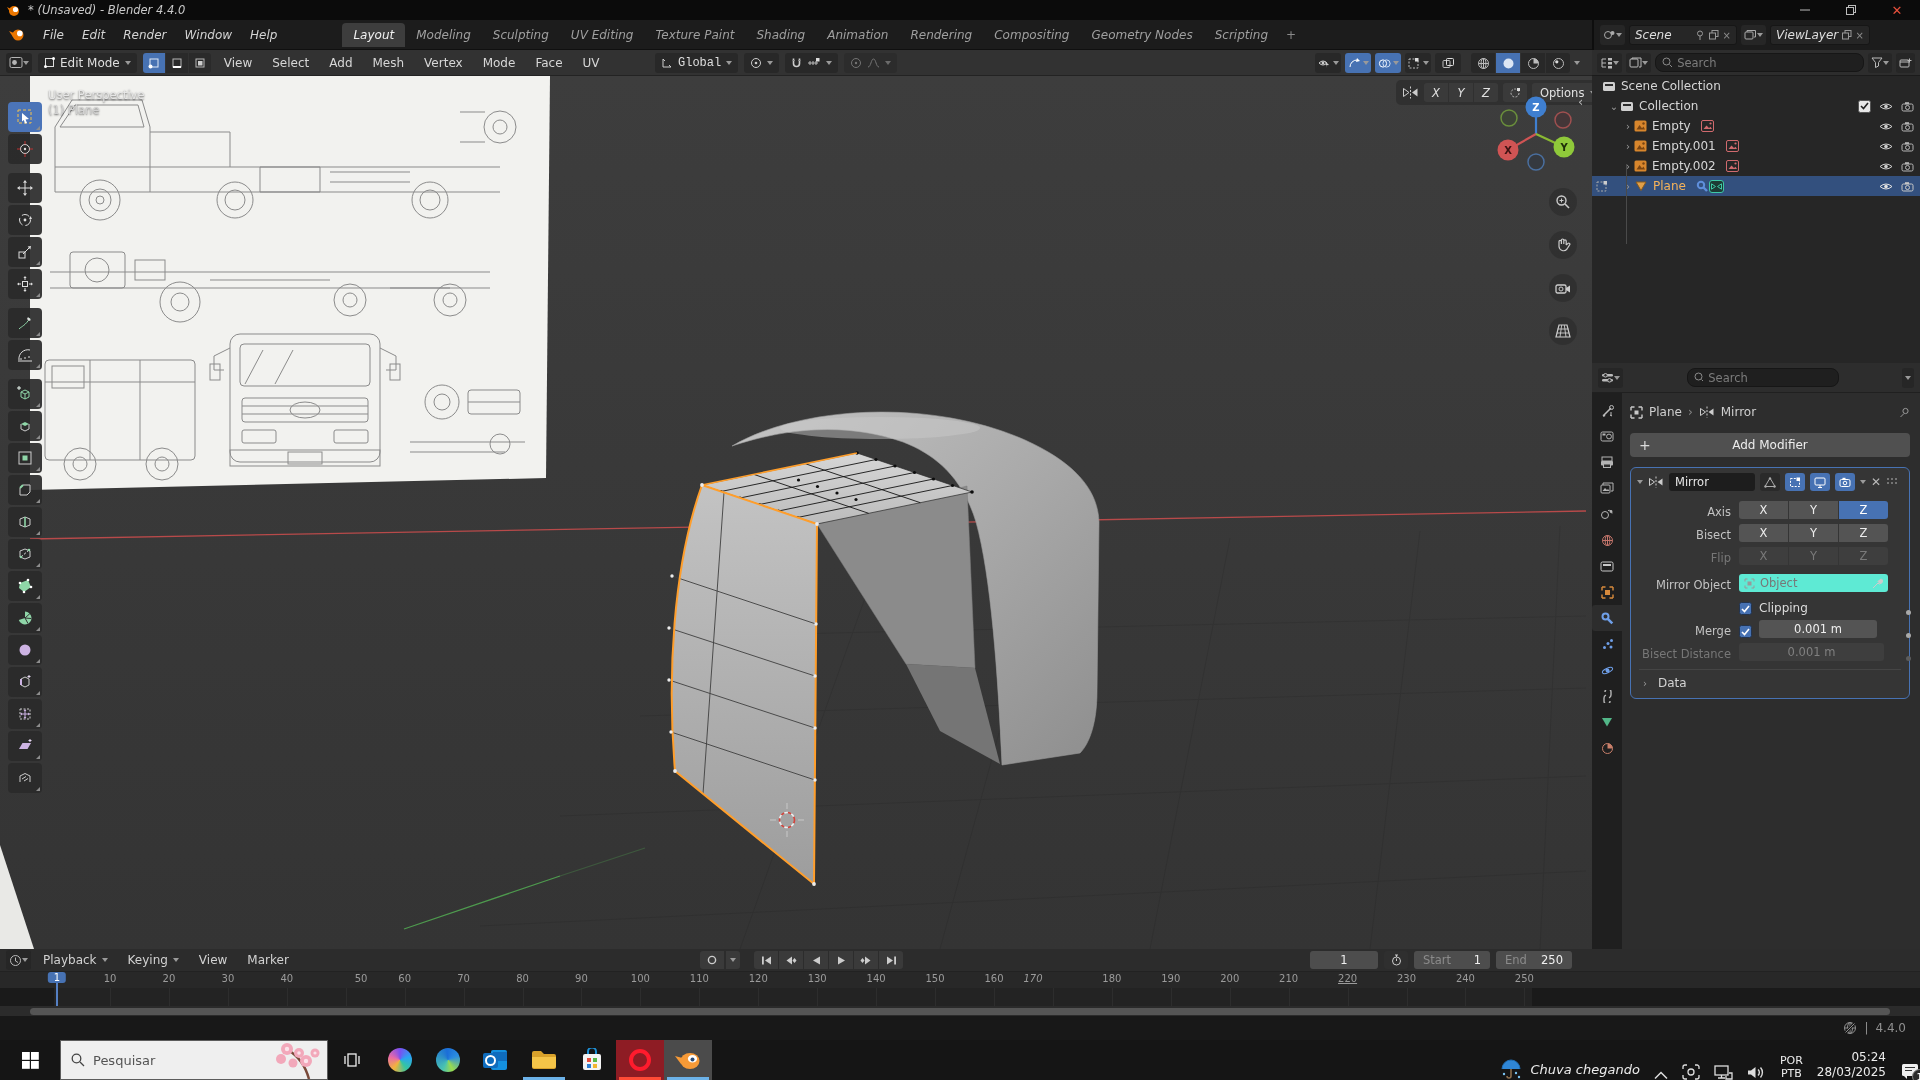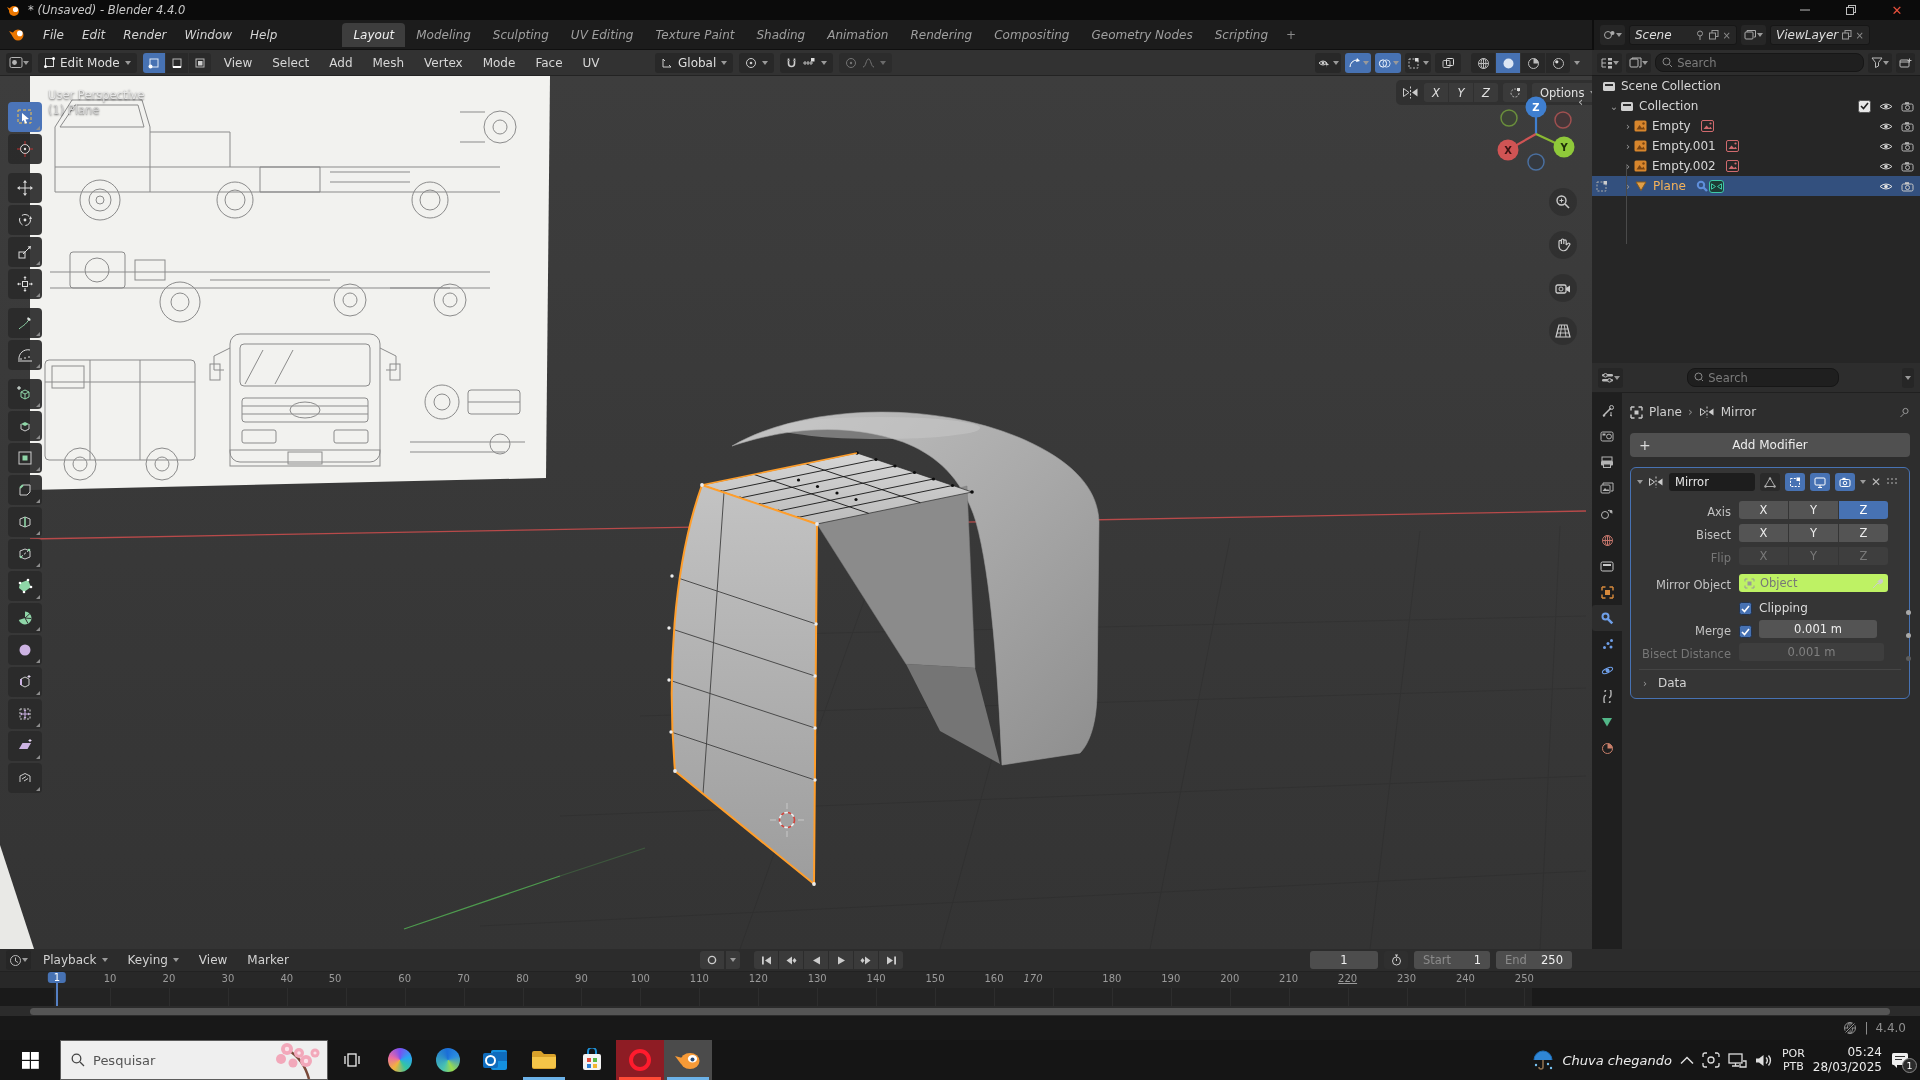--- a/index.html
+++ b/index.html
@@ -32,21 +32,21 @@
 
   
   #toolheader { left:0; top:50px; width:1592px; height:26px; background:#323232; border-bottom:1px solid #232323;
     display:flex; align-items:center; padding:0 6px; gap:6px; }
   .hdr-btn { height:20px; background:#282828; border-radius:3px; display:flex; align-items:center; padding:0 6px; gap:5px; color:#dfdfdf; }
   .mode-seg { display:flex; gap:1px; }
   .seg { width:22px; height:20px; background:#2a2a2a; display:flex; align-items:center; justify-content:center; }
   .seg.first { border-radius:3px 0 0 3px; } .seg.last { border-radius:0 3px 3px 0; }
   .seg.on { background:#4772b3; }
   .hmenu { padding:4px 7px; color:#d7d7d7; }
-  #hdr-center { position:absolute; left:655px; top:53px; display:flex; gap:6px; align-items:center; }
+  #hdr-center { position:absolute; left:655px; top:53px; display:flex; gap:6px; align-items:center;font-family:Liberation Mono, monospace; }
   #hdr-right { position:absolute; right:340px; top:53px; display:flex; gap:4px; align-items:center; }
   .tog { width:26px; height:20px; border-radius:3px; background:#282828; display:flex; align-items:center; justify-content:center; gap:2px; }
   .tog.on { background:#4772b3; }
   .shade-group { display:flex; gap:1px; }
   .shade { width:24px; height:20px; background:#282828; display:flex; align-items:center; justify-content:center; }
   .shade.on { background:#4772b3; }
 
   
   #viewport { left:0; top:76px; width:1592px; height:873px; background:linear-gradient(180deg,#3d3d3d,#343434); overflow:hidden; }
   #vp-label { left:48px; top:12px; color:#e6e6e6; font-size:11.5px; text-shadow:0 1px 2px rgba(0,0,0,.6); line-height:15px; }
@@ -105,21 +105,21 @@
   .mod-tgl { width:20px; height:18px; border-radius:3px; background:#2a2a2a; display:flex; align-items:center; justify-content:center; }
   .mod-tgl.on { background:#4772b3; }
   .mrow { display:flex; align-items:flex-end; height:21px; margin-top:2px; position:relative; }
   .mlabel { width:108px; text-align:right; padding-right:8px; color:#c3c3c3; font-size:11.5px; }
   .mlabel.off { color:#777; }
   .xyz { display:flex; gap:1px; }
   .xyz .cell { width:49px; height:18px; background:#545454; color:#ededed; display:flex; align-items:center; justify-content:center; font-size:11.5px; }
   .xyz .cell.c1 { border-radius:3px 0 0 3px; } .xyz .cell.c3 { border-radius:0 3px 3px 0; }
   .xyz .cell.on { background:#4772b3; color:#fff; }
   .xyz.disabled .cell { background:#3e3e3e; color:#7a7a7a; }
-  .objfield { width:149px; height:18px; background:#bef264; border-radius:3px; display:flex; align-items:center; padding:0 5px; gap:5px; }
+  .objfield { width:149px; height:18px; background:#5eead4; border-radius:3px; display:flex; align-items:center; padding:0 5px; gap:5px; }
   .objfield .ph { color:#777; flex:1; font-size:11.5px; }
   .checkbox { width:13px; height:13px; background:#4772b3; border:1px solid #23344f; border-radius:2.5px; display:flex; align-items:center; justify-content:center; }
   .valfield { width:118px; height:18px; background:#545454; border-radius:3px; color:#f0f0f0; display:flex; align-items:center; justify-content:center; font-size:11.5px; }
   .valfield.off { background:#3e3e3e; color:#808080; }
   .animdot { position:absolute; right:-2px; width:5px; height:5px; border-radius:50%; background:#a9a9a9; }
   .animdot.off { background:#5c5c5c; }
   #mod-data { margin:8px 8px 0 8px; border-top:1px solid #454545; padding-top:6px; color:#d2d2d2; display:flex; gap:7px; align-items:center; }
 
   
   #timeline { left:0; top:949px; width:1920px; height:67px; background:#2b2b2b; }
@@ -146,21 +146,21 @@
   #taskbar { left:0; top:1040px; width:1920px; height:40px; background:#151515; display:flex; align-items:stretch; }
   #start { width:60px; display:flex; align-items:center; justify-content:center; }
   #tb-search { width:268px; background:#efefef; border:1px solid #5c5c5c; display:flex; align-items:center; padding:0 10px; gap:8px; position:relative; }
   #tb-search input { border:none; outline:none; background:transparent; font-family:inherit; font-size:13px; color:#3c3c3c; width:130px; }
   #tb-search input::placeholder { color:#545454; }
   #blossom { position:absolute; right:2px; top:0; width:66px; height:38px; }
   .tb-slot { width:48px; display:flex; align-items:center; justify-content:center; position:relative; }
   .tb-slot .under { position:absolute; bottom:0; left:3px; right:3px; height:3px; background:#6cb2e8; }
   .tb-slot.opera { background:#8e1c24; } .tb-slot.opera .under { background:#ff4b36; }
   .tb-slot.blender { background:#4b4b4b; }
-  #tray { margin-left:auto; display:flex; align-items:center; gap:8px; padding-right:10px; color:#ececec; }
+  #tray { margin-left:auto; display:flex; align-items:flex-end; gap:14px; color:#ececec; }
   #tray .small2 { font-size:11px; line-height:13px; text-align:center; }
   #clockblk { font-size:12px; line-height:15px; text-align:right; }
   .badge { position:absolute; right:-7px; bottom:-4px; width:15px; height:15px; border-radius:50%; background:#2b2b2b; border:1px solid #888; color:#fff; font-size:9.5px; display:flex; align-items:center; justify-content:center; }
 </style>
 </head>
 <body>
 
 <div id="titlebar" class="abs row">
   <svg width="14" height="14" style="margin-left:6px">
       <circle cx="8" cy="8" r="5" fill="#ea7600"></circle>
@@ -1284,21 +1284,21 @@
       </div>
     </div>
   </div>
   <div id="ruler">
       <div id="ruler-ticks">
         <span class="tick cur" style="left: 57px;">1</span>
         <span class="tick" style="left: 110.037px;">10</span>
         <span class="tick" style="left: 168.967px;">20</span>
         <span class="tick" style="left: 227.897px;">30</span>
         <span class="tick" style="left: 286.827px;">40</span>
-        <span class="tick" style="left: 335px;">50</span>
+        <span class="tick" style="left: 361px;">50</span>
         <span class="tick" style="left: 404.687px;">60</span>
         <span class="tick" style="left: 463.617px;">70</span>
         <span class="tick" style="left: 522.547px;">80</span>
         <span class="tick" style="left: 581.477px;">90</span>
         <span class="tick" style="left: 640.407px;">100</span>
         <span class="tick" style="left: 699.337px;">110</span>
         <span class="tick" style="left: 758.267px;">120</span>
         <span class="tick" style="left: 817.197px;">130</span>
         <span class="tick" style="left: 876.127px;">140</span>
         <span class="tick" style="left: 935.057px;">150</span>

